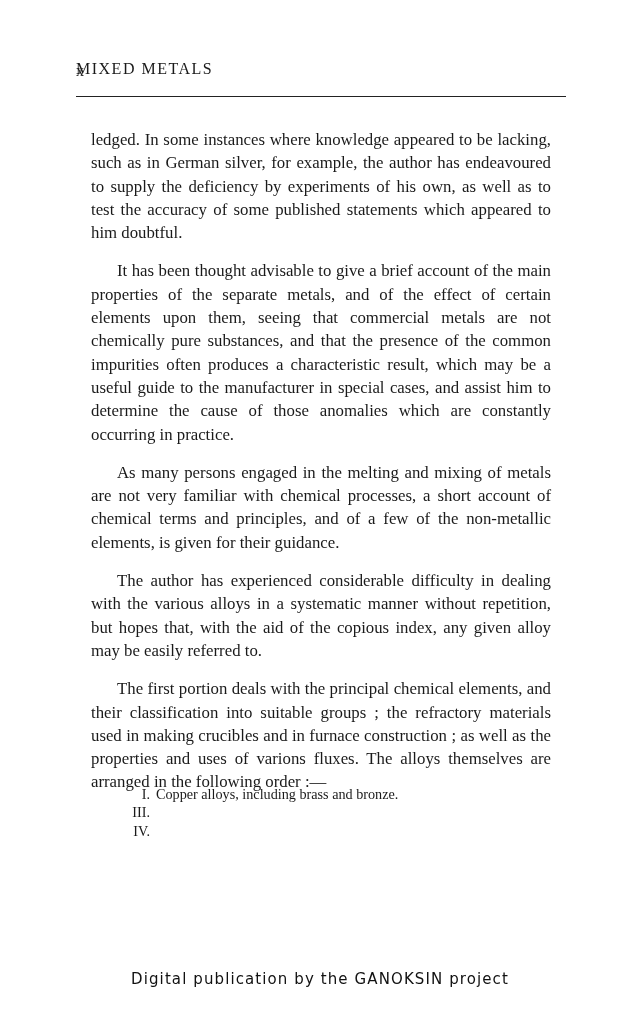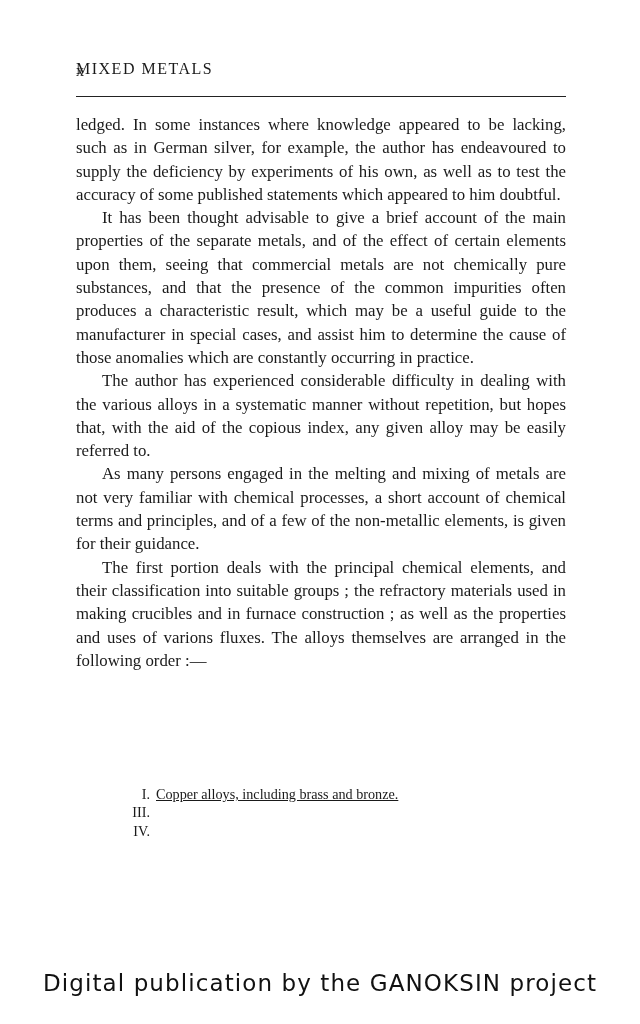--- a/index.html
+++ b/index.html
@@ -48,21 +48,21 @@
     .body-text {
       position: absolute;
       left: 76px;
       top: 113px;
       width: 490px;
       font-size: 16.8px;
       line-height: 23.3px;
       text-align: justify;
     }
     .body-text p {
-      margin: 0;
+      margin: 15px;
       text-indent: 0;
     }
     .body-text p.indent {
       text-indent: 26px;
     }
     .order-list {
       position: absolute;
       left: 100px;
       top: 785px;
       width: 466px;
@@ -77,52 +77,51 @@
       margin: 0;
     }
     .order-list .numeral {
       width: 50px;
       text-align: right;
       padding-right: 6px;
       flex-shrink: 0;
     }
     .order-list .item-text {
       flex: 1;
-      text-decoration: underline;
     }
     .order-list .cont {
       display: block;
       padding-left: 22px;
     }
     .footer {
       position: absolute;
       left: 0;
       right: 0;
       top: 970px;
       text-align: center;
       font-family: "DejaVu Sans", "Liberation Sans", sans-serif;
-      font-size: 23px;
+      font-size: 15px;
       letter-spacing: 1.1px;
       color: #111;
     }
   </style>
 </head>
 <body>
 
 <div class="page-header">
   <span class="page-number">x</span>
   <div class="running-title">MIXED METALS</div>
 </div>
 <div class="header-rule"></div>
 
 <div class="body-text">
   <p class="">ledged.  In some instances where knowledge appeared to be lacking, such as in German silver, for example, the author has endeavoured to supply the deficiency by experiments of his own, as well as to test the accuracy of some published statements which appeared to him doubtful.</p>
   <p class="indent">It has been thought advisable to give a brief account of the main properties of the separate metals, and of the effect of certain elements upon them, seeing that commercial metals are not chemically pure substances, and that the presence of the common impurities often produces a characteristic result, which may be a useful guide to the manufacturer in special cases, and assist him to determine the cause of those anomalies which are constantly occurring in practice.</p>
+  <p class="indent">As many persons engaged in the melting and mixing of metals are not very familiar with chemical processes, a short account of chemical terms and principles, and of a few of the non-metallic elements, is given for their guidance.</p>
   <p class="indent">The author has experienced considerable difficulty in dealing with the various alloys in a systematic manner without repetition, but hopes that, with the aid of the copious index, any given alloy may be easily referred to.</p>
-  <p class="indent">As many persons engaged in the melting and mixing of metals are not very familiar with chemical processes, a short account of chemical terms and principles, and of a few of the non-metallic elements, is given for their guidance.</p>
   <p class="indent">The first portion deals with the principal chemical elements, and their classification into suitable groups ; the refractory materials used in making crucibles and in furnace construction ; as well as the properties and uses of varions fluxes.  The alloys themselves are arranged in the following order :—</p>
 </div>
 
 <ul class="order-list">
   <li>
     <span class="numeral">I.</span>
     <span class="item-text">Copper alloys, including brass and bronze.</span>
   </li>
   <li>
     <span class="numeral">III.</span>

